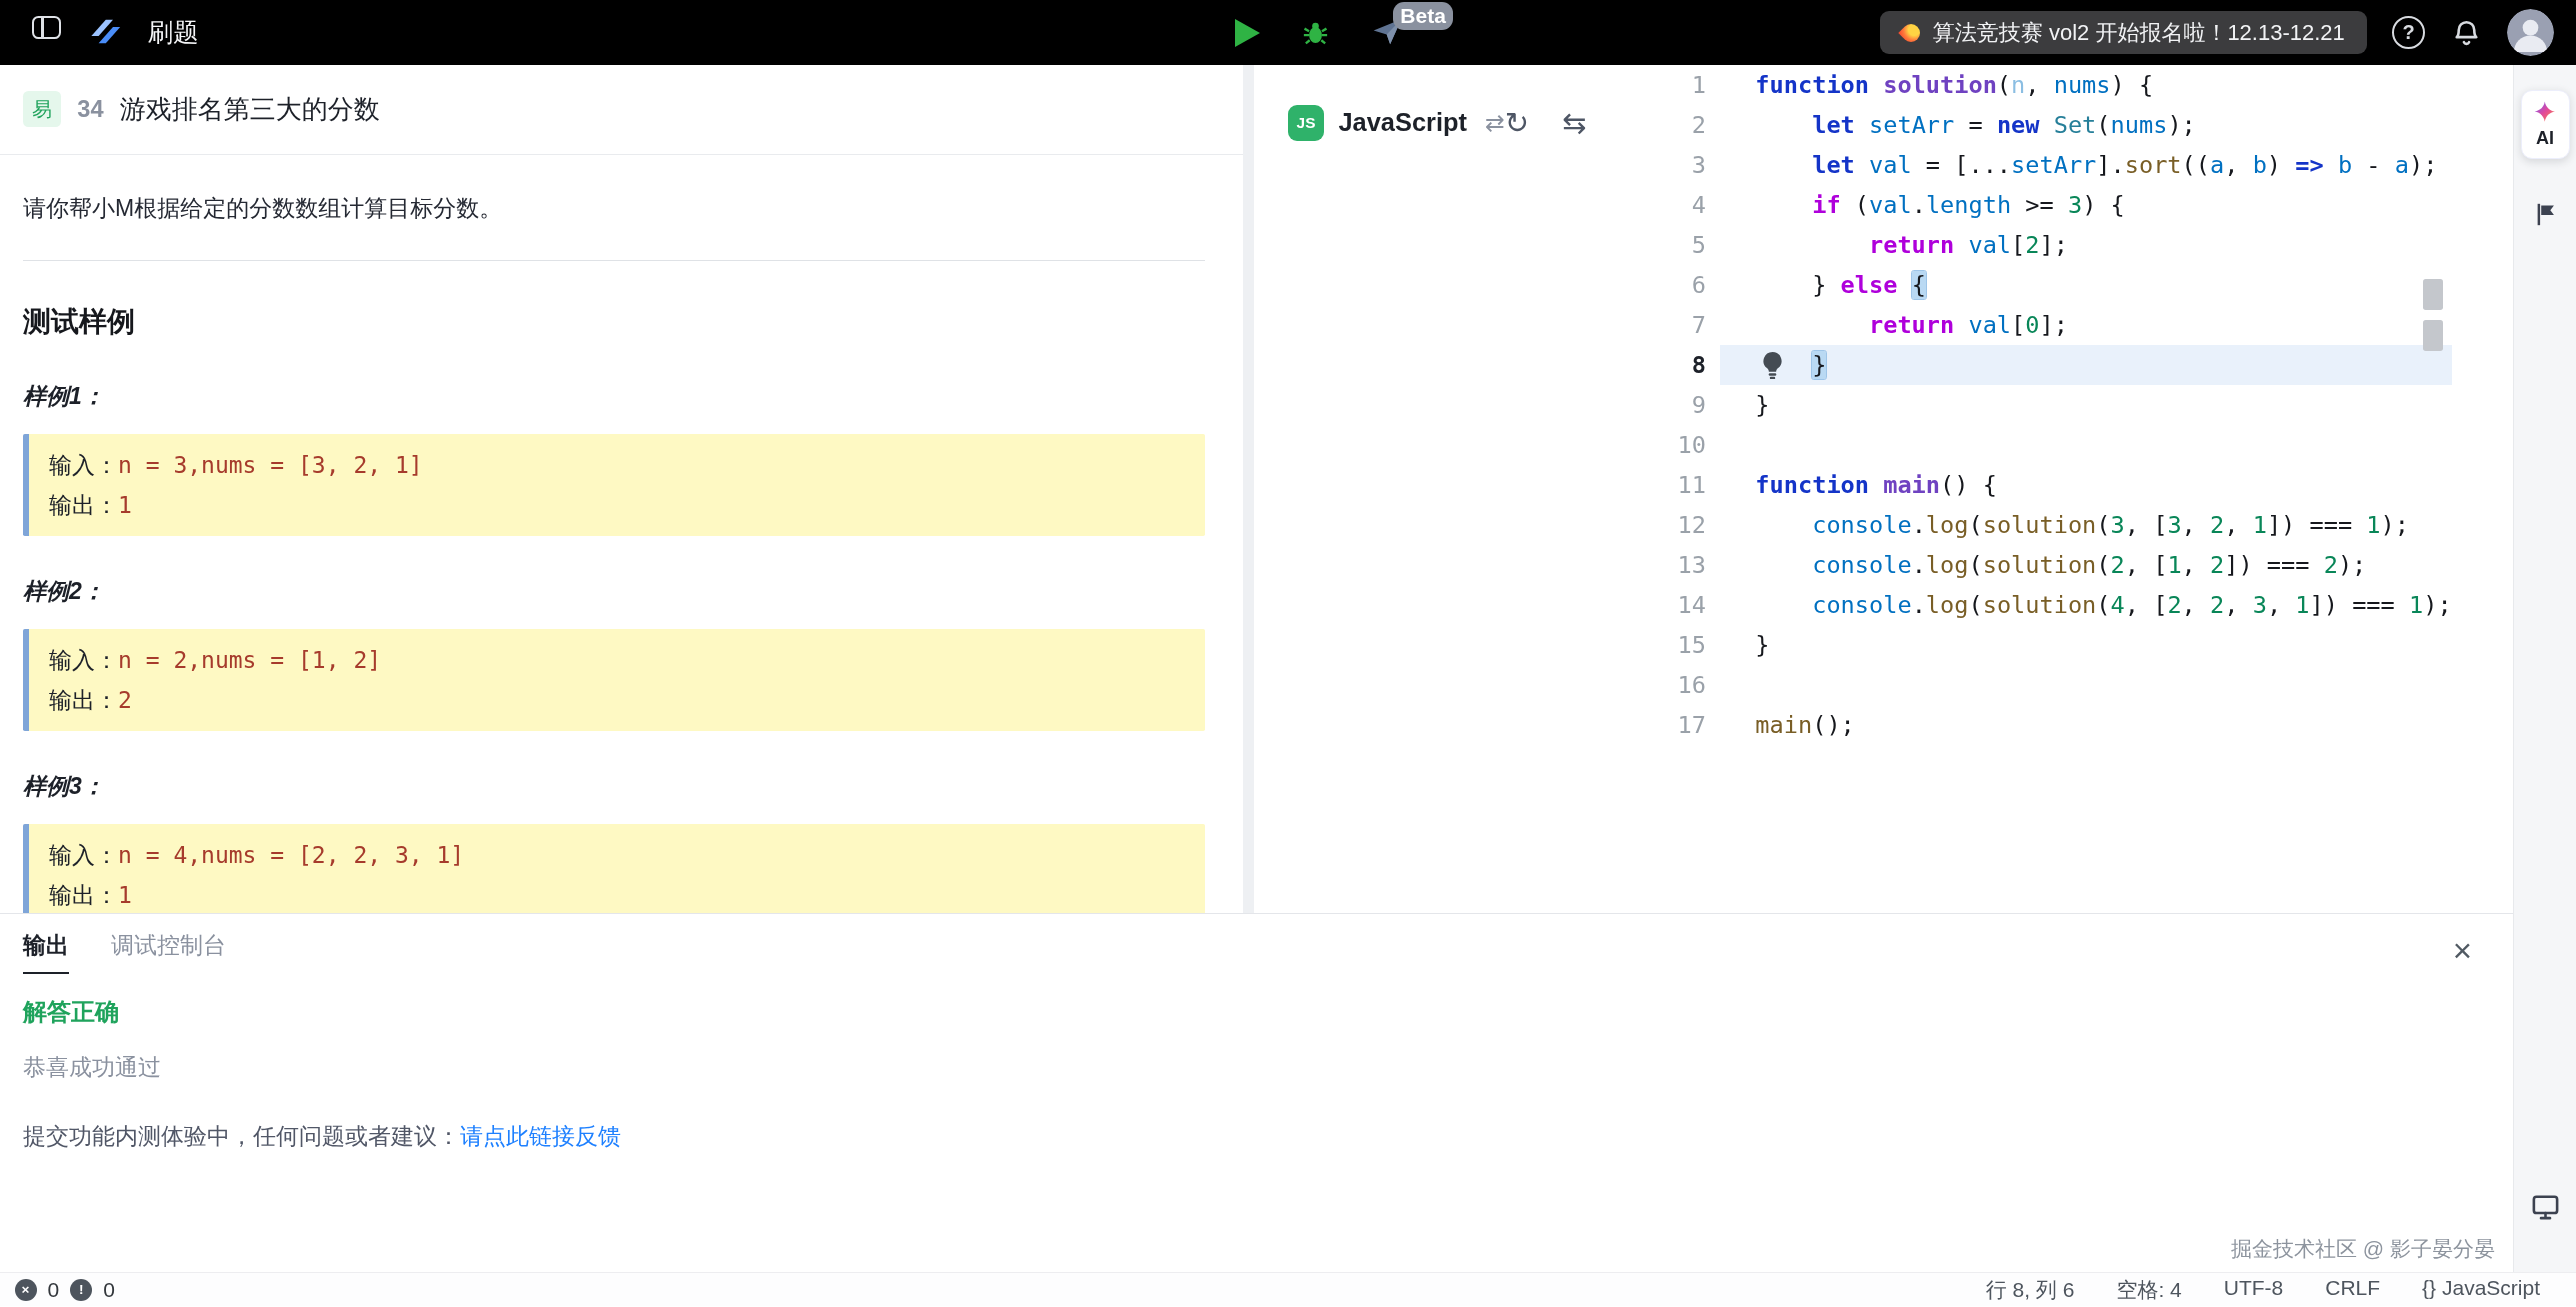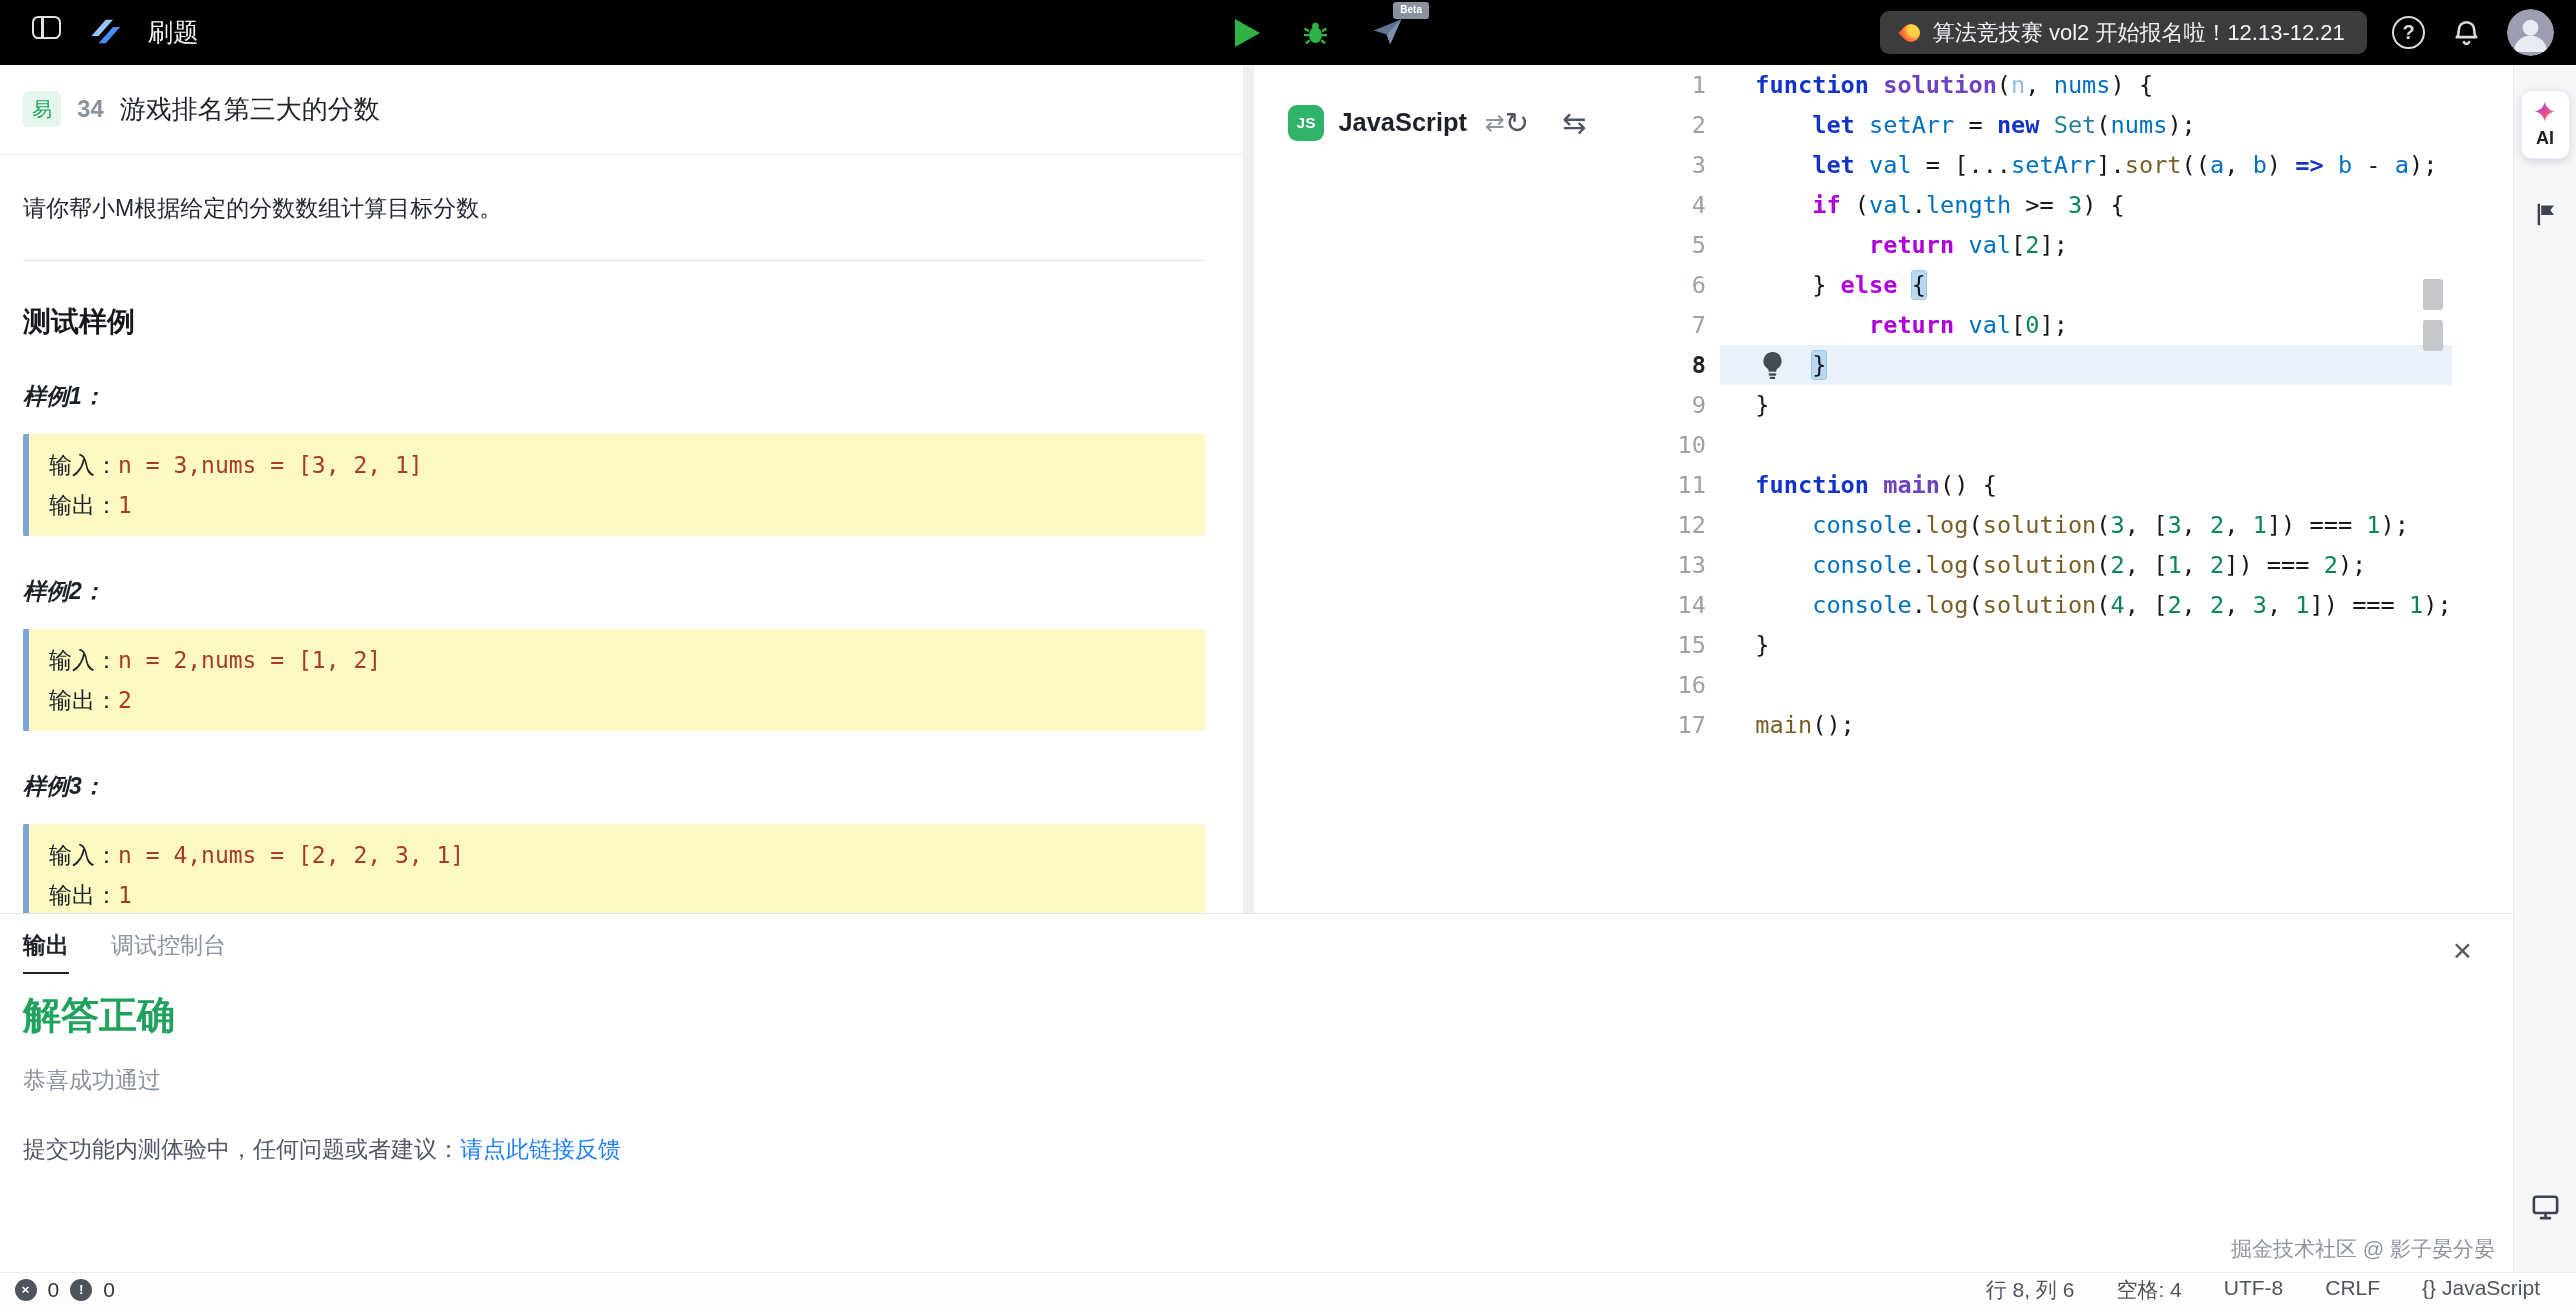--- a/index.html
+++ b/index.html
@@ -10,21 +10,21 @@
   .topbar{height:65px;background:#000;display:flex;align-items:center;position:relative;color:#fff}
   .topbar-left{display:flex;gap:25.4px;padding-left:32px}
   .panel-toggle{width:29px;height:23.6px;border:2.7px solid #dfe2e7;border-radius:6.4px;position:relative;cursor:pointer}
   .panel-toggle::after{content:"";position:absolute;left:7.3px;top:0;bottom:0;width:2.7px;background:#dfe2e7}
   .app-logo svg{display:block}
   .app-title{font-size:25.4px;font-weight:500;color:#f5f6f8}
   .topbar-center{position:absolute;left:50%;transform:translateX(-53px);display:flex;align-items:center;gap:40px}
   .run-icon{width:0;height:0;border-left:25.4px solid #2fb344;border-top:14.5px solid transparent;border-bottom:14.5px solid transparent;cursor:pointer}
   .icon-btn{cursor:pointer;display:flex;align-items:center;justify-content:center}
   .submit-wrap{position:relative}
-  .beta-badge{position:absolute;top:-16.3px;left:22px;background:#8a919f;color:#fff;font-size:10px;line-height:1;padding:3.6px 7.3px;border-radius:3px;font-weight:600}
+  .beta-badge{position:absolute;top:-16.3px;left:22px;background:#8a919f;color:#fff;font-size:21px;line-height:1;padding:3.6px 7.3px;border-radius:11px;font-weight:600}
   .topbar-right{margin-left:auto;display:flex;align-items:center;gap:25.4px;padding-right:22px}
   .banner{display:flex;align-items:center;gap:12.7px;background:#3c3c3e;border-radius:9px;height:43px;padding:0 22px;font-size:22px;color:#f2f3f5;cursor:pointer;white-space:nowrap}
   .flame-icon{width:18px;height:18px;background:radial-gradient(circle at 50% 75%,#ffd343 0 35%,#ff7a3c 65%,#f4452c 100%);border-radius:50% 0 50% 50%;transform:rotate(-135deg)}
   .help-icon{width:33px;height:33px;border-radius:50%;border:2.7px solid #d8dbe0;color:#d8dbe0;font-size:20px;font-weight:700;display:flex;align-items:center;justify-content:center;cursor:pointer}
   .avatar{width:47px;height:47px;border-radius:50%;overflow:hidden;cursor:pointer}
 
   
   .workspace{display:flex;height:1207px}
   .main-col{width:2513px;display:flex;flex-direction:column}
   .panes{display:flex;height:848px}
@@ -79,21 +79,21 @@
   .ai-label{font-size:18px;font-weight:700;color:#1d2129}
   .contest-icon{margin-top:42px;cursor:pointer}
   .device-icon{position:absolute;bottom:47px;cursor:pointer}
 
   
   .output-panel{height:359px;border-top:1.8px solid #e4e6ea;position:relative;padding:0 23px;background:#fff}
   .output-tabs{display:flex;gap:42px;padding-top:16.3px;font-size:23px;align-items:baseline}
   .tab{color:#8a919f;padding-bottom:11px;cursor:pointer}
   .tab.active{color:#1d2129;font-weight:700;border-bottom:2.7px solid #1d2129}
   .close-btn{position:absolute;right:41px;top:20px;font-size:33px;color:#515a63;cursor:pointer;line-height:1}
-  .result-title{margin-top:16px;color:#1fa35c;font-size:38px;font-weight:700}
+  .result-title{margin-top:22px;color:#1fa35c;font-size:24px;font-weight:700}
   .result-sub{margin-top:23.6px;color:#8a919f;font-size:23px}
   .feedback{margin-top:38px;font-size:23px;color:#515767}
   .feedback .link{color:#1e80ff;cursor:pointer}
   .watermark{position:absolute;right:18px;bottom:9px;color:#8d949e;font-size:21px}
 
   
   .statusbar{height:34px;background:#fdfdfe;border-top:0.9px solid #ededf0;display:flex;align-items:center;padding:0 36px 0 14.5px;font-size:21px;color:#40454d}
   .status-left{display:flex;align-items:center;gap:11px}
   .sicon{width:22px;height:22px;border-radius:50%;background:#4d545d;color:#fff;font-size:13.6px;font-weight:700;display:flex;align-items:center;justify-content:center}
   .scount{color:#33373c}

